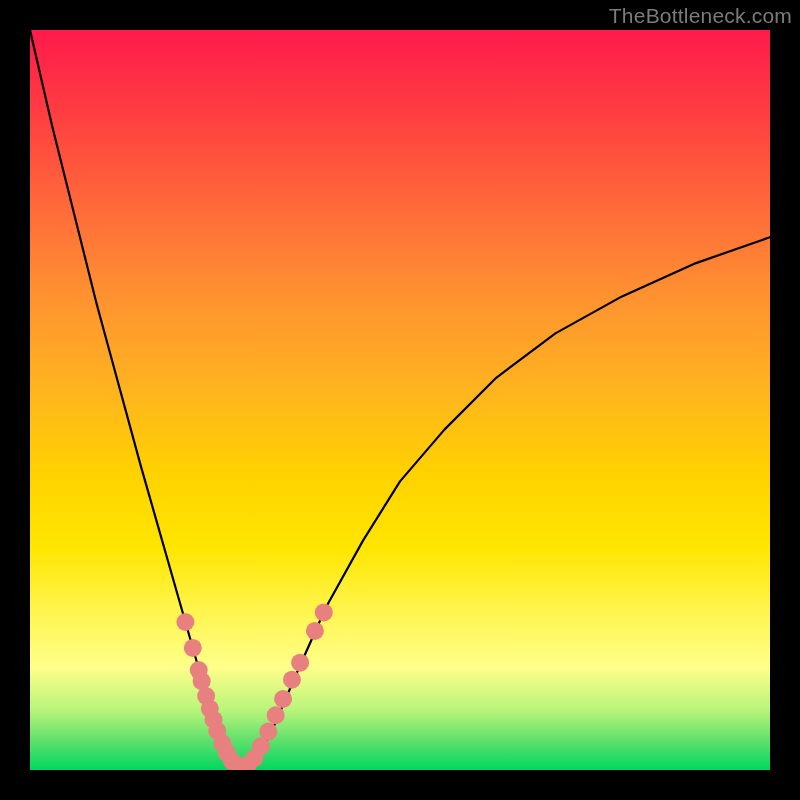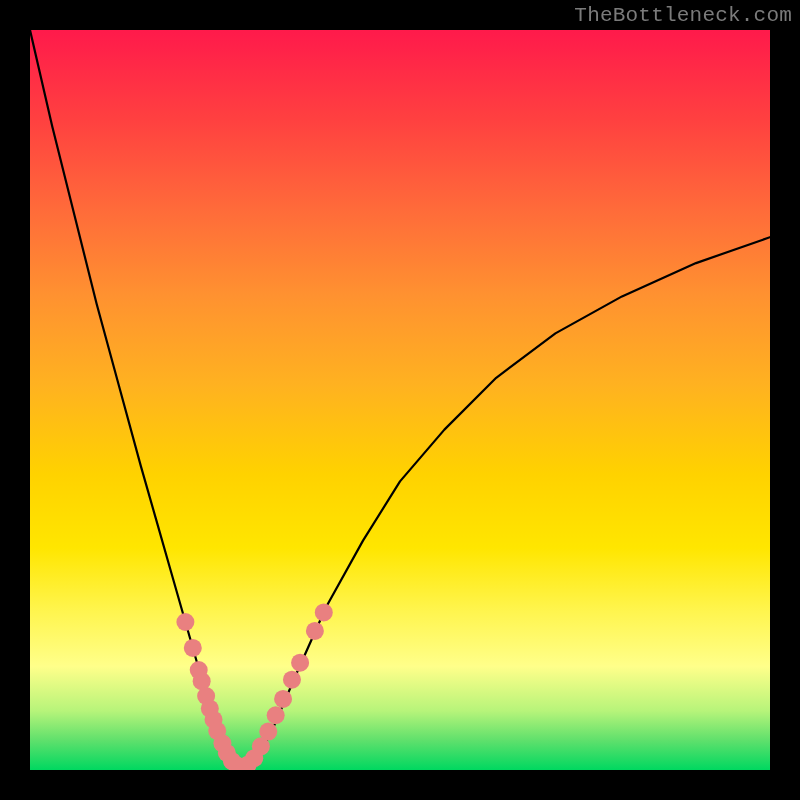--- a/index.html
+++ b/index.html
@@ -41,21 +41,20 @@
   }
   .watermark {
     position: absolute;
     top: 4px;
     right: 8px;
     color: #7b7b7b;
     font-size: 21px;
     font-weight: 500;
     letter-spacing: 0.2px;
     user-select: none;
-    font-family: Liberation Mono, monospace;
   }
   svg.curve {
     position: absolute;
     left: 0;
     top: 0;
     width: 740px;
     height: 740px;
   }
 </style>
 </head>

